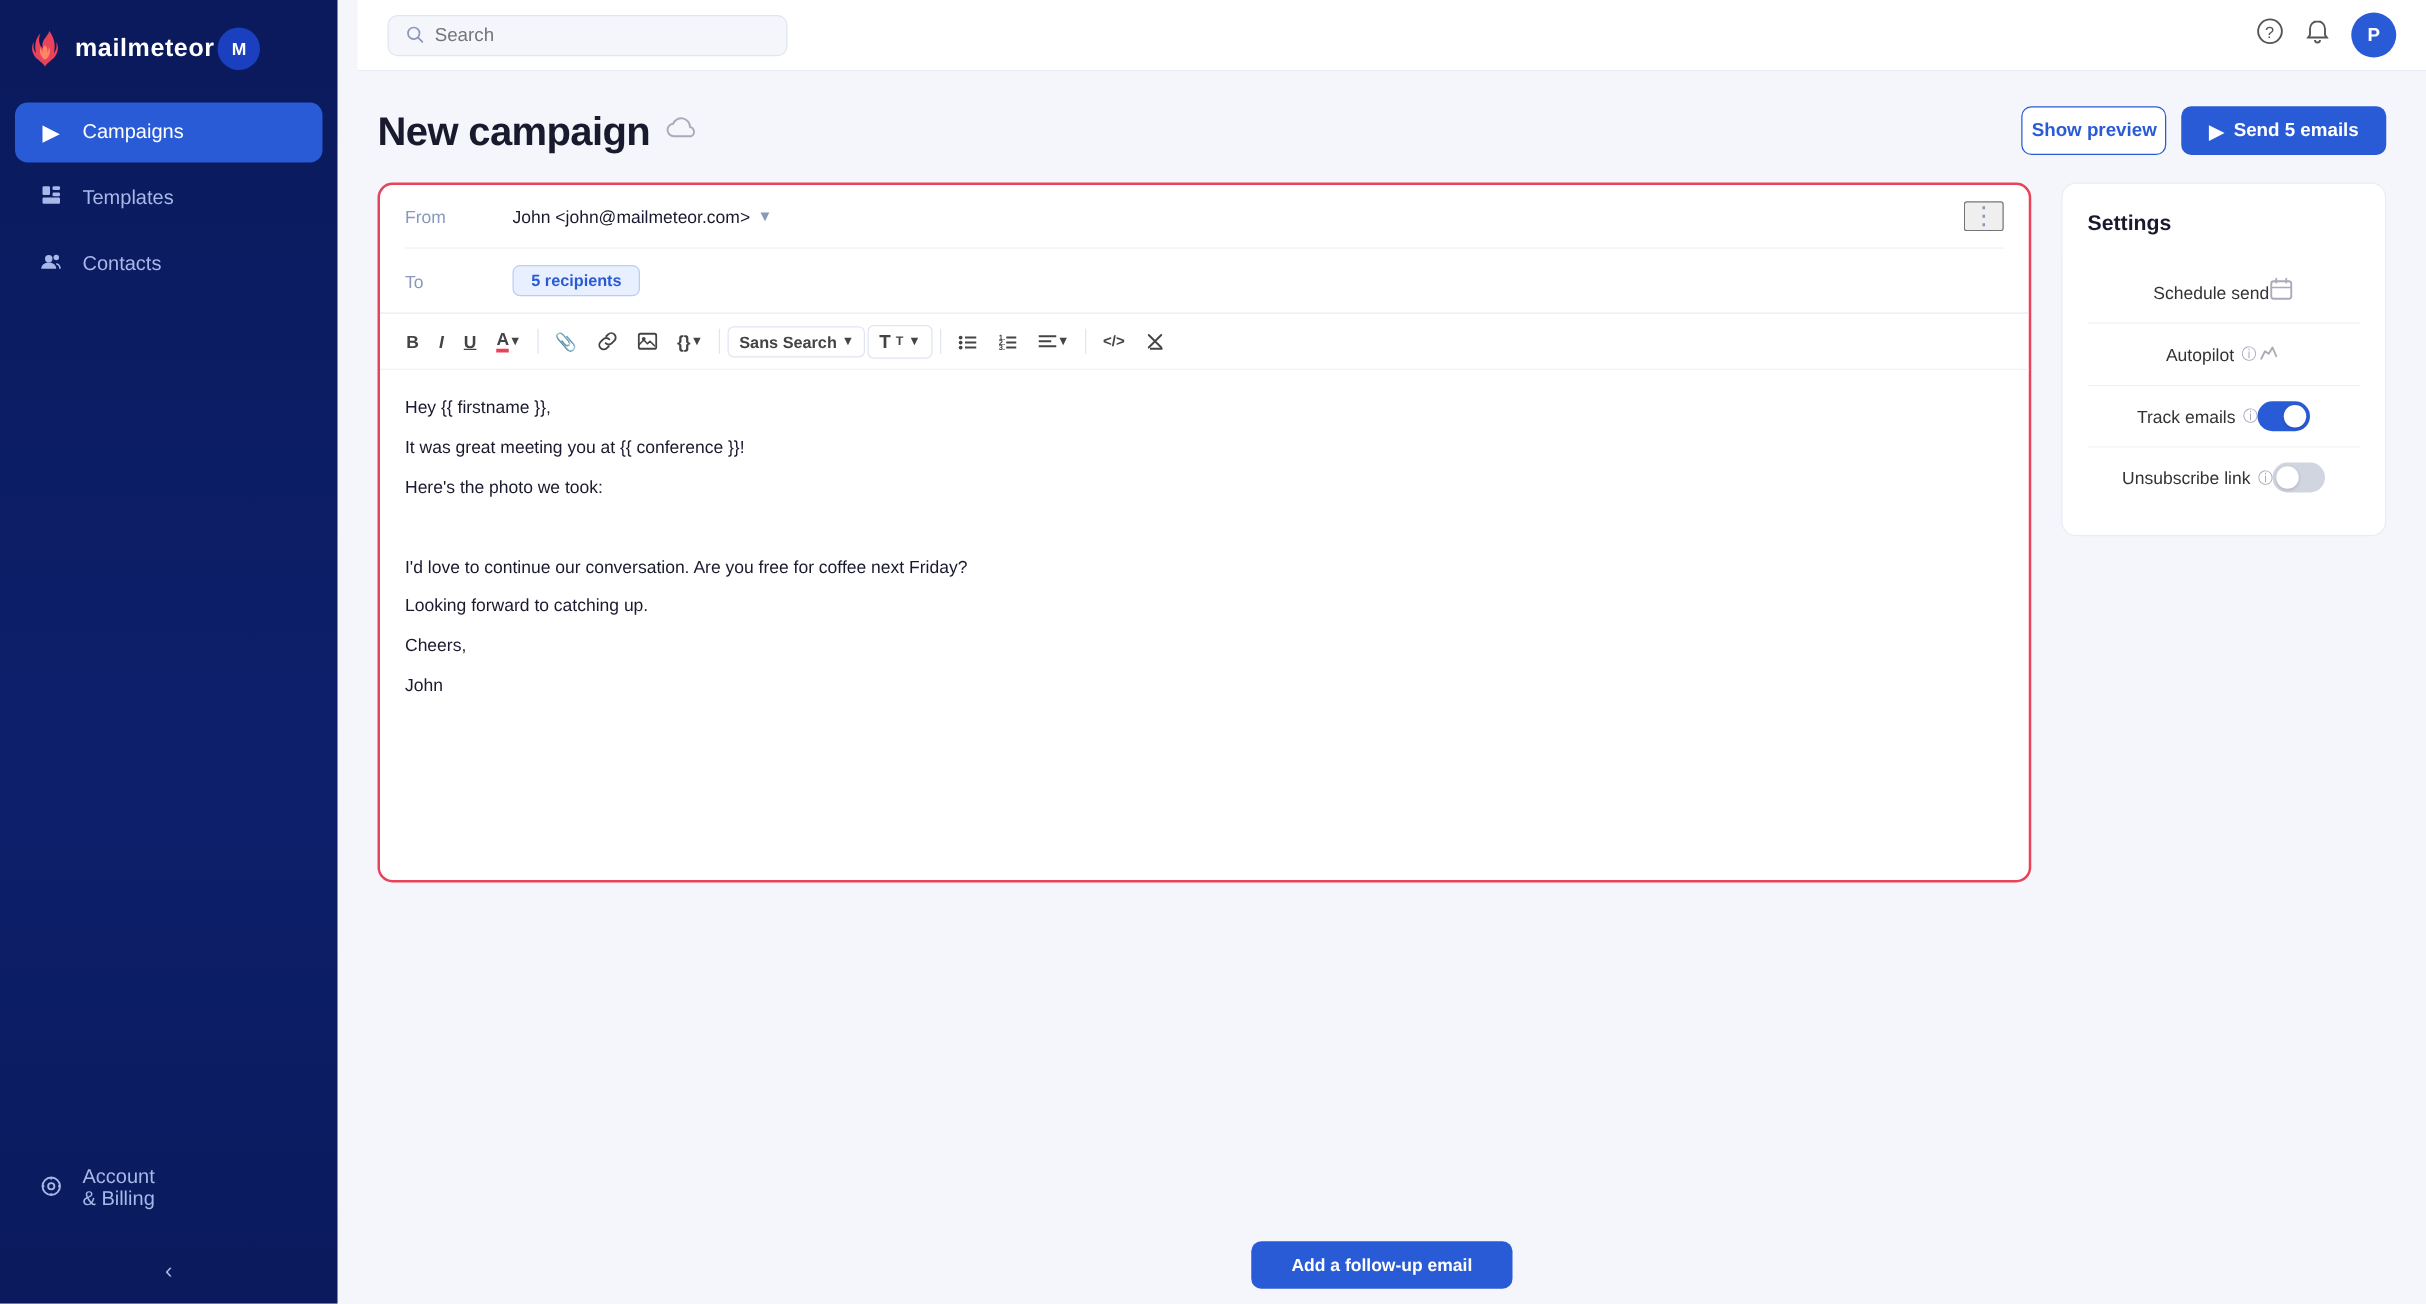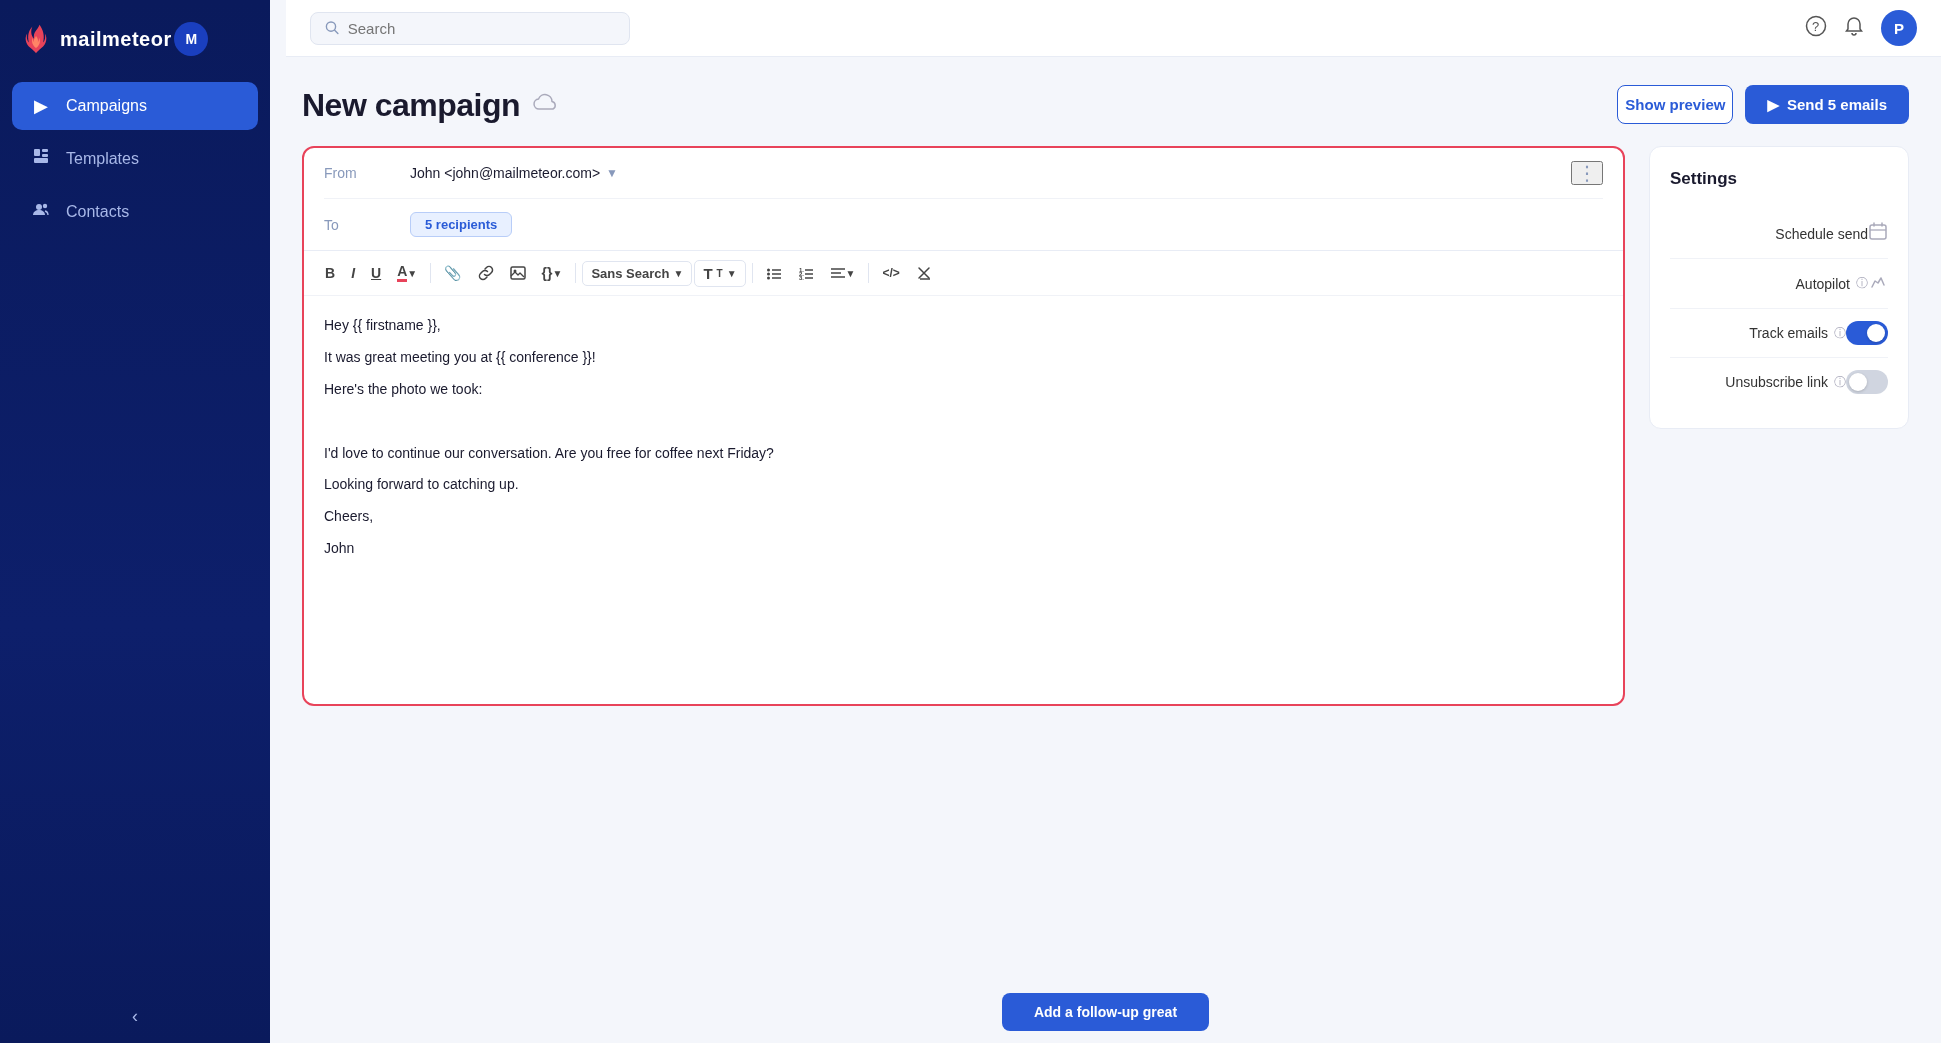--- a/index.html
+++ b/index.html
@@ -321,21 +321,21 @@
     }
     .settings-title {
       font-size: 17px;
       font-weight: 700;
       color: #1a1a2e;
       margin-bottom: 20px;
     }
     .setting-row {
       display: flex;
       align-items: center;
-      justify-content: flex-end;
+      justify-content: center;
       padding: 12px 0;
       border-bottom: 1px solid #f0f2f7;
     }
     .setting-row:last-child { border-bottom: none; }
     .setting-label {
       font-size: 14px;
       color: #333;
       display: flex;
       align-items: center;
       gap: 6px;
@@ -438,20 +438,31 @@
     <div class="nav-item">
       <span class="nav-icon">
         <svg width="18" height="18" viewBox="0 0 18 18" fill="none">
             <circle cx="7" cy="7" r="3" fill="#a8b8e8"></circle>
             <circle cx="13" cy="6" r="2.2" fill="#a8b8e8"></circle>
             <path d="M1 15c0-3 2.7-5 6-5s6 2 6 5" fill="#a8b8e8"></path>
             <path d="M13 11c1.7.4 3 1.8 3 4" stroke="#a8b8e8" stroke-width="1.3" fill="none"></path>
           </svg>
       </span>
       <span>Contacts</span>
+    </div>
+    <div class="nav-item" style="margin-top: auto;">
+      <span class="nav-icon">
+        <svg width="18" height="18" viewBox="0 0 18 18" fill="none">
+            <circle cx="9" cy="9" r="7" stroke="#a8b8e8" stroke-width="1.5"></circle>
+            <circle cx="9" cy="9" r="2.5" stroke="#a8b8e8" stroke-width="1.5"></circle>
+            <path d="M9 2v1.5M9 14.5V16M2 9h1.5M14.5 9H16" stroke="#a8b8e8" stroke-width="1.5"></path>
+          </svg>
+      </span>
+      <span style="white-space:pre-line;">Account
+&amp; Billing</span>
     </div>
   </div>
 
   <div class="sidebar-collapse">
     <span>‹</span>
   </div>
 </div>
 
 <div class="main">
 
@@ -660,16 +671,16 @@
           <div class="toggle">
             <div class="toggle-track">
               <div class="toggle-thumb"></div>
             </div>
           </div>
         </div>
       </div>
     </div>
 
     <div class="page-footer">
-      <button class="btn-followup">Add a follow-up great</button>
+      <button class="btn-followup">Add a follow-up email</button>
     </div>
   </div>
 </div>
 
 </body></html>

